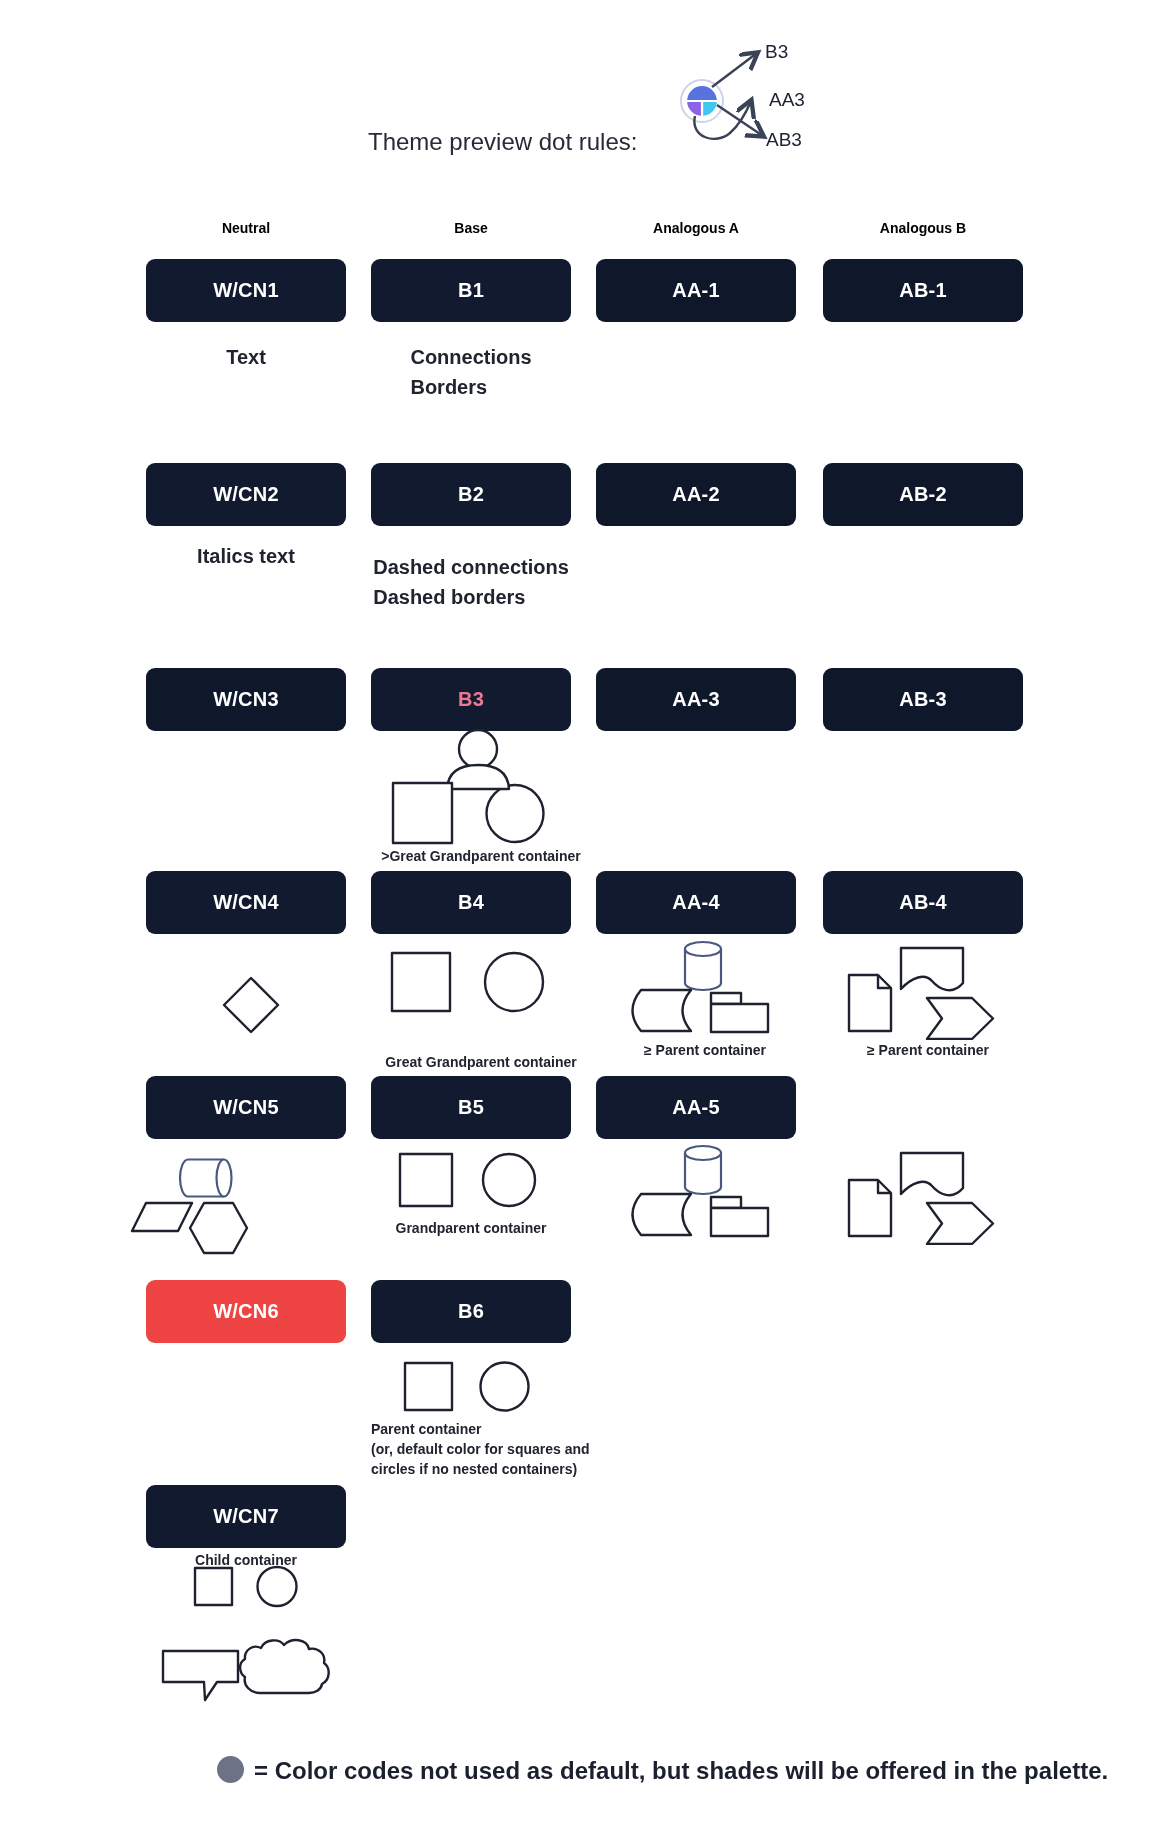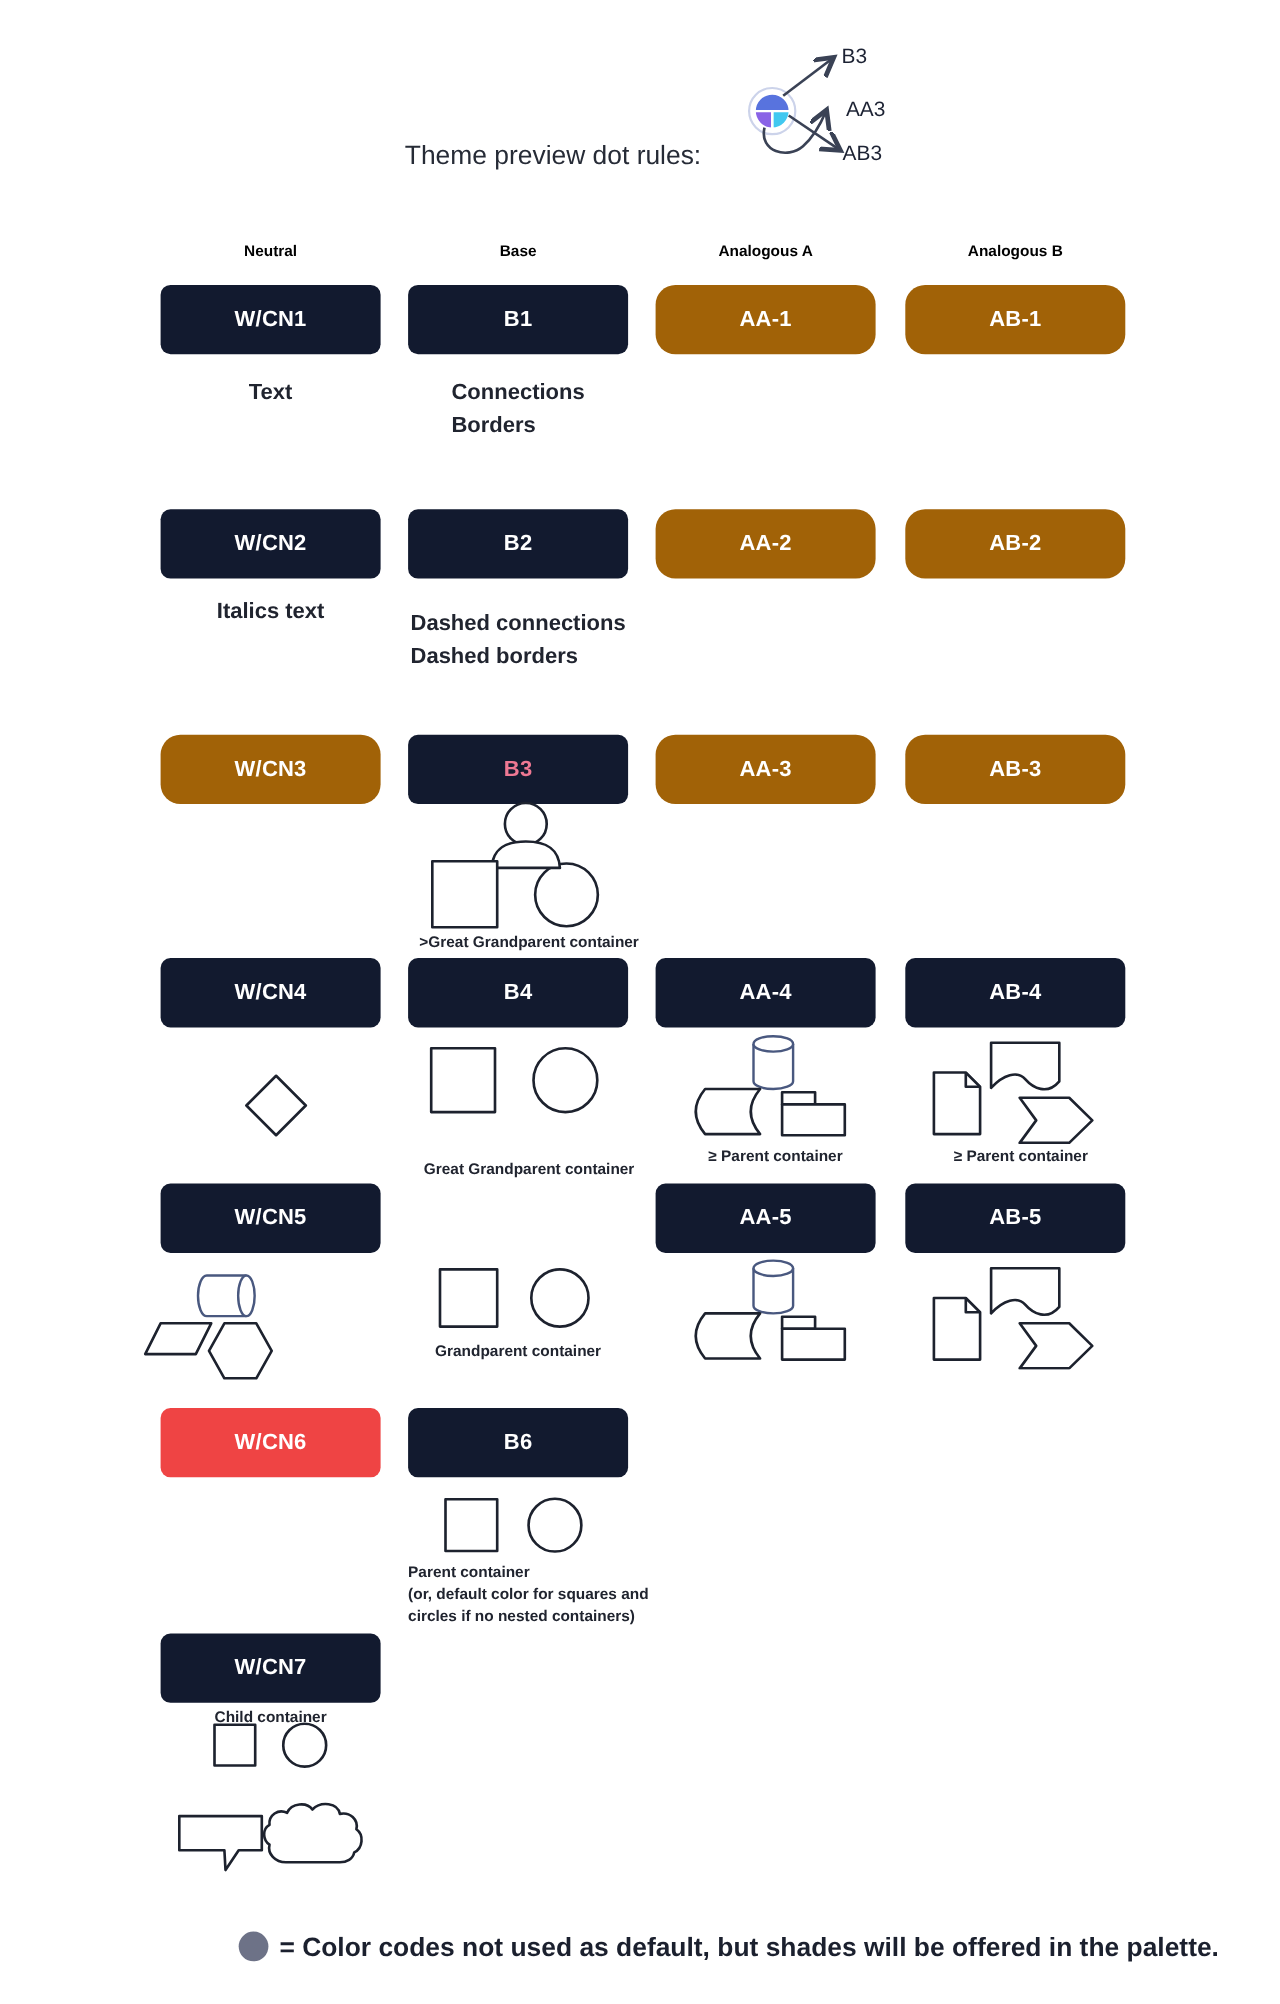--- a/index.html
+++ b/index.html
@@ -5,21 +5,21 @@
   html,body{margin:0;padding:0;background:#ffffff;}
   #page{position:relative;width:1164px;height:1822px;background:#ffffff;overflow:hidden;
         font-family:"Liberation Sans","DejaVu Sans",sans-serif;color:#20242f;}
   .abs{position:absolute;}
   .title{font-size:24px;font-weight:400;color:#262b36;white-space:nowrap;margin-top:40px;}
   .dotlabel{font-size:19px;font-weight:400;color:#1c2233;line-height:24px;white-space:nowrap;}
   .colhead{font-size:14px;font-weight:700;text-align:center;width:200px;color:#000000;}
   .chip{position:absolute;width:200px;height:63px;border-radius:9px;display:flex;align-items:center;
         justify-content:center;font-size:20px;font-weight:700;color:#ffffff;letter-spacing:.2px;}
   .dark{background:#121a2f;}
-  .gray{background:#a16207;border-radius:18px;}
+  .gray{background:#0f172a;}
   .graylight{background:#ef4444;}
   .pinktext{color:#ee7893;}
   .c1{left:146px;}.c2{left:371px;}.c3{left:596px;}.c4{left:823px;}
   .r1{top:259px;}.r2{top:463px;text-align:right;}.r3{top:668px;}.r4{top:871px;}
   .r5{top:1076px;}.r6{top:1280px;}.r7{top:1485px;}
   .cap20{font-size:20px;font-weight:700;color:#20242f;line-height:30px;}
   .cap14{font-size:14px;font-weight:700;color:#20242f;line-height:20px;}
   .center{text-align:center;}
   .blockcenter{text-align:center;}
   .blockcenter > div{display:inline-block;text-align:left;}
@@ -131,22 +131,22 @@
 
   <svg class="abs" style="left:823px;top:938px;" width="202" height="102" viewBox="0 0 202 102">
     <path class="shape" d="M 26,37 L 55,37 L 68,50 L 68,93 L 26,93 Z"></path>
     <path class="shape-nf" d="M 55,37 L 55,50 L 68,50"></path>
     <path class="shape" d="M 78,10 L 140,10 L 140,45 C 129,58 116,51 109,43 C 102,35 89,39 78,51 Z"></path>
     <path class="shape" d="M 104,60 L 149,60 L 170,80.5 L 149,101 L 104,101 L 119,80.5 Z"></path>
   </svg>
   <div class="abs cap14 center" style="left:823px;top:1040px;width:210px;">≥ Parent container</div>
 
   <div class="chip dark c1 r5">W/CN5</div>
+  <div class="chip dark c2 r5">B5</div>
   <div class="chip dark c3 r5">AA-5</div>
-  <div class="chip dark c4 r5">AB-5</div>
 
   <svg class="abs" style="left:120px;top:1150px;" width="200" height="108" viewBox="0 0 200 108">
     <path class="cyl" d="M 104,9.5 L 68,9.5 A 8,18.5 0 0 0 68,46.5 L 104,46.5"></path>
     <ellipse class="cyl" cx="104" cy="28" rx="7.5" ry="18.5"></ellipse>
     <polygon class="shape" points="26,53 72,53 58,81 12,81"></polygon>
     <polygon class="shape" points="84,53 113,53 127,78 113,103 84,103 70,78"></polygon>
   </svg>
 
   <svg class="abs" style="left:371px;top:1152px;" width="200" height="58" viewBox="0 0 200 58">
     <rect class="shape" x="29" y="2" width="52" height="52"></rect>

